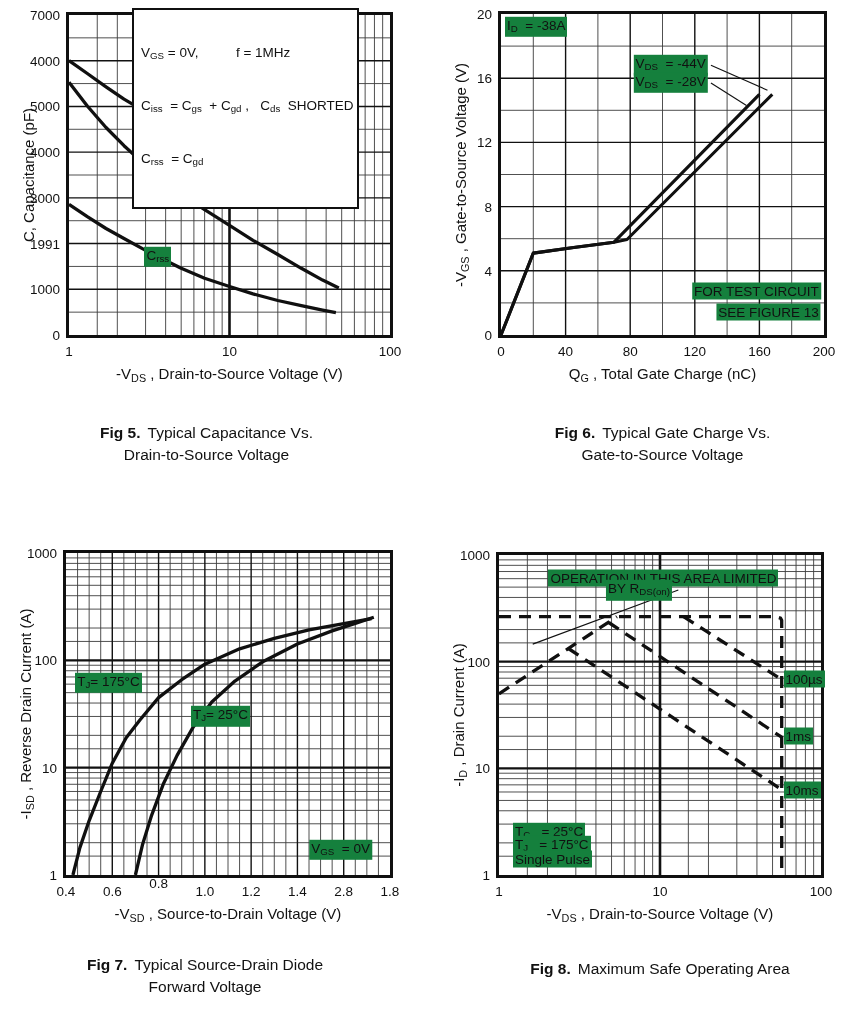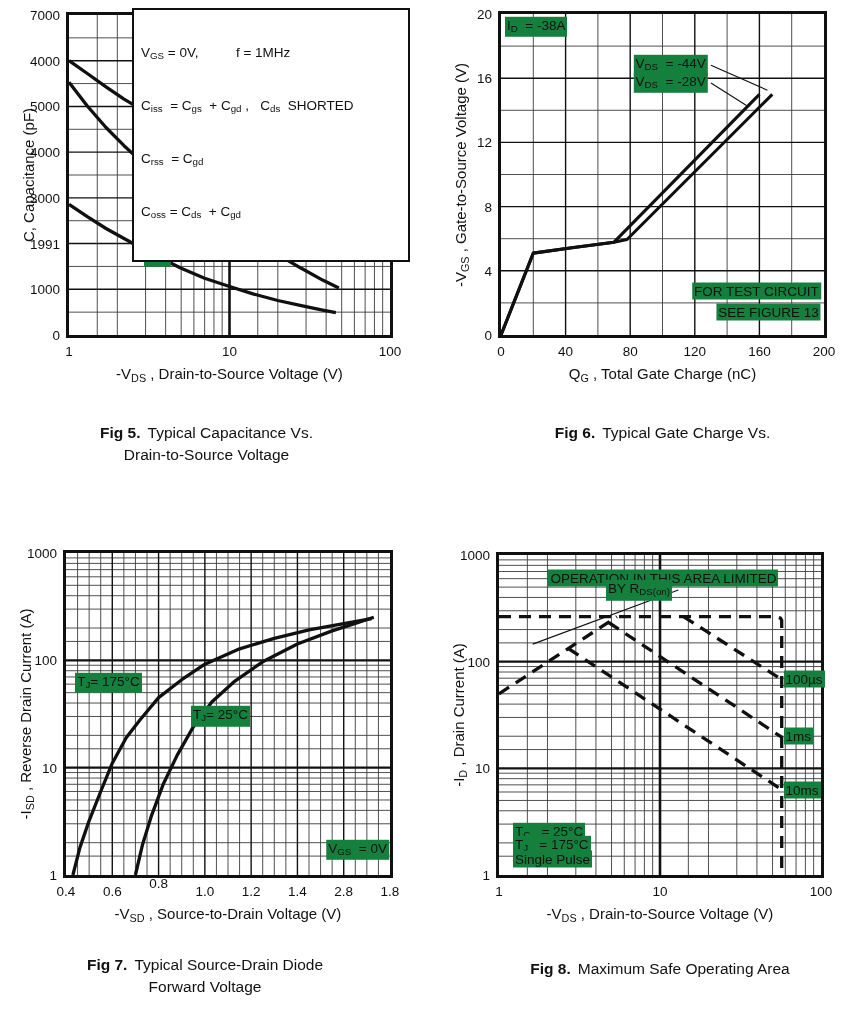--- a/index.html
+++ b/index.html
@@ -16,21 +16,21 @@
   .al-center{transform:translate(-50%,-50%);}
   .al-right{transform:translate(-100%,-50%);}
   .xlabel{position:absolute;left:50%;transform:translateX(-50%);top:calc(100% + 27px);
           white-space:nowrap;font-size:15px;}
   .ylabel{position:absolute;top:50%;transform:rotate(-90deg) translateX(-50%);
           transform-origin:0 0;white-space:nowrap;font-size:15px;left:-46px;}
   .caption{position:absolute;left:50%;transform:translateX(-50%);text-align:center;
            font-size:15.5px;line-height:22px;white-space:nowrap;}
   .cap-line b{font-weight:bold;}
   .cap-line .cap-text{margin-left:7px;}
-  .legendbox{position:absolute;left:66px;top:-4px;width:278px;box-sizing:border-box;
+  .legendbox{position:absolute;left:66px;top:-4px;width:227px;box-sizing:border-box;
              border:2.5px solid #101010;background:#fff;z-index:6;
              padding:2px 6px 3px 7px;font-size:13.5px;line-height:16.5px;white-space:pre;}
   sub{font-size:0.72em;vertical-align:-0.25em;}
   #fig5{left:66px;top:12px;width:327px;height:326px;}
   #fig6{left:498px;top:11px;width:329px;height:327px;}
   #fig7{left:63px;top:550px;width:330px;height:328px;}
   #fig8{left:496px;top:552px;width:328px;height:326px;}
   #fig5 .caption,#fig6 .caption{top:calc(100% + 84px);}
   #fig7 .caption{top:calc(100% + 76px);}
   #fig8 .caption{top:calc(100% + 80px);}
@@ -93,21 +93,20 @@
         <div class="tk tky" style="left: -9px; top: 45.7143px;">4000</div>
         <div class="tk tky" style="left: -9px; top: 0px;">7000</div>
         <div class="ann al-left" style="left: 75.4064px; top: 97.3714px;">C<sub>iss</sub></div>
         <div class="ann al-left" style="left: 75.4064px; top: 159.543px;">C<sub>oss</sub></div>
         <div class="ann al-left" style="left: 75.4064px; top: 241.829px;">C<sub>rss</sub></div>
       </div>
     <div class="legendbox">
       <div>V<sub>GS</sub> = 0V,          f = 1MHz</div>
       <div>C<sub>iss</sub>  = C<sub>gs</sub>  + C<sub>gd</sub> ,   C<sub>ds</sub>  SHORTED</div>
       <div>C<sub>rss</sub>  = C<sub>gd</sub></div>
-      <div>C<sub>oss</sub> = C<sub>ds</sub>  + C<sub>gd</sub></div>
     </div>
     <div class="xlabel">-V<sub>DS</sub> , Drain-to-Source Voltage (V)</div>
     <div class="caption">
       <div class="cap-line"><b>Fig 5.</b><span class="cap-text">Typical Capacitance Vs.</span></div>
       <div class="cap-line">Drain-to-Source Voltage</div>
     </div>
   </div>
 
   <div class="fig" id="fig6">
     <div class="ylabel">-V<sub>GS</sub> , Gate-to-Source Voltage (V)</div>
@@ -150,20 +149,21 @@
         <div class="tk tky" style="left: -9px; top: 0px;">20</div>
         <div class="ann al-left" style="left: 4.0375px; top: 12.84px;">I<sub>D</sub>  = -38A</div>
         <div class="ann al-right" style="left: 206.72px; top: 51.36px;">V<sub>DS</sub>  = -44V</div>
         <div class="ann al-right" style="left: 206.72px; top: 69.015px;">V<sub>DS</sub>  = -28V</div>
         <div class="ann al-right" style="left: 319.77px; top: 276.863px;">FOR TEST CIRCUIT</div>
         <div class="ann al-right" style="left: 319.77px; top: 297.728px;">SEE FIGURE 13</div>
       </div>
     <div class="xlabel">Q<sub>G</sub> , Total Gate Charge (nC)</div>
     <div class="caption">
       <div class="cap-line"><b>Fig 6.</b><span class="cap-text">Typical Gate Charge Vs.</span></div>
+      <div class="cap-line">Gate-to-Source Voltage</div>
     </div>
   </div>
 
   <div class="fig" id="fig7">
     <div class="ylabel">-I<sub>SD</sub> , Reverse Drain Current (A)</div>
     <div class="plot">
         <svg width="324" height="322" style="position: absolute; left: 0px; top: 0px; overflow: visible;">
           <line x1="11.57142857142857" y1="0" x2="11.57142857142857" y2="322" stroke="#3c3c3c" stroke-width="0.9"></line>
           <line x1="23.14285714285714" y1="0" x2="23.14285714285714" y2="322" stroke="#3c3c3c" stroke-width="0.9"></line>
           <line x1="34.71428571428572" y1="0" x2="34.71428571428572" y2="322" stroke="#3c3c3c" stroke-width="0.9"></line>
@@ -230,21 +230,21 @@
         <div class="tk tkx" style="left: 185.143px; top: 331px;">1.2</div>
         <div class="tk tkx" style="left: 231.429px; top: 331px;">1.4</div>
         <div class="tk tkx" style="left: 277.714px; top: 331px;">2.8</div>
         <div class="tk tkx" style="left: 324px; top: 331px;">1.8</div>
         <div class="tk tky" style="left: -9px; top: 322px;">1</div>
         <div class="tk tky" style="left: -9px; top: 214.667px;">10</div>
         <div class="tk tky" style="left: -9px; top: 107.333px;">100</div>
         <div class="tk tky" style="left: -9px; top: 0px;">1000</div>
         <div class="ann al-left" style="left: 9.25714px; top: 129.617px;">T<sub>J</sub>= 175°C</div>
         <div class="ann al-left" style="left: 124.971px; top: 163.456px;">T<sub>J</sub>= 25°C</div>
-        <div class="ann al-right" style="left: 323px; top: 296.72px;">V<sub>GS</sub>  = 0V</div>
+        <div class="ann al-right" style="left: 306px; top: 296.72px;">V<sub>GS</sub>  = 0V</div>
       </div>
     <div class="xlabel">-V<sub>SD</sub>  , Source-to-Drain Voltage (V)</div>
     <div class="caption">
       <div class="cap-line"><b>Fig 7.</b><span class="cap-text">Typical Source-Drain Diode</span></div>
       <div class="cap-line">Forward Voltage</div>
     </div>
   </div>
 
   <div class="fig" id="fig8">
     <div class="ylabel">-I<sub>D</sub> , Drain Current (A)</div>

